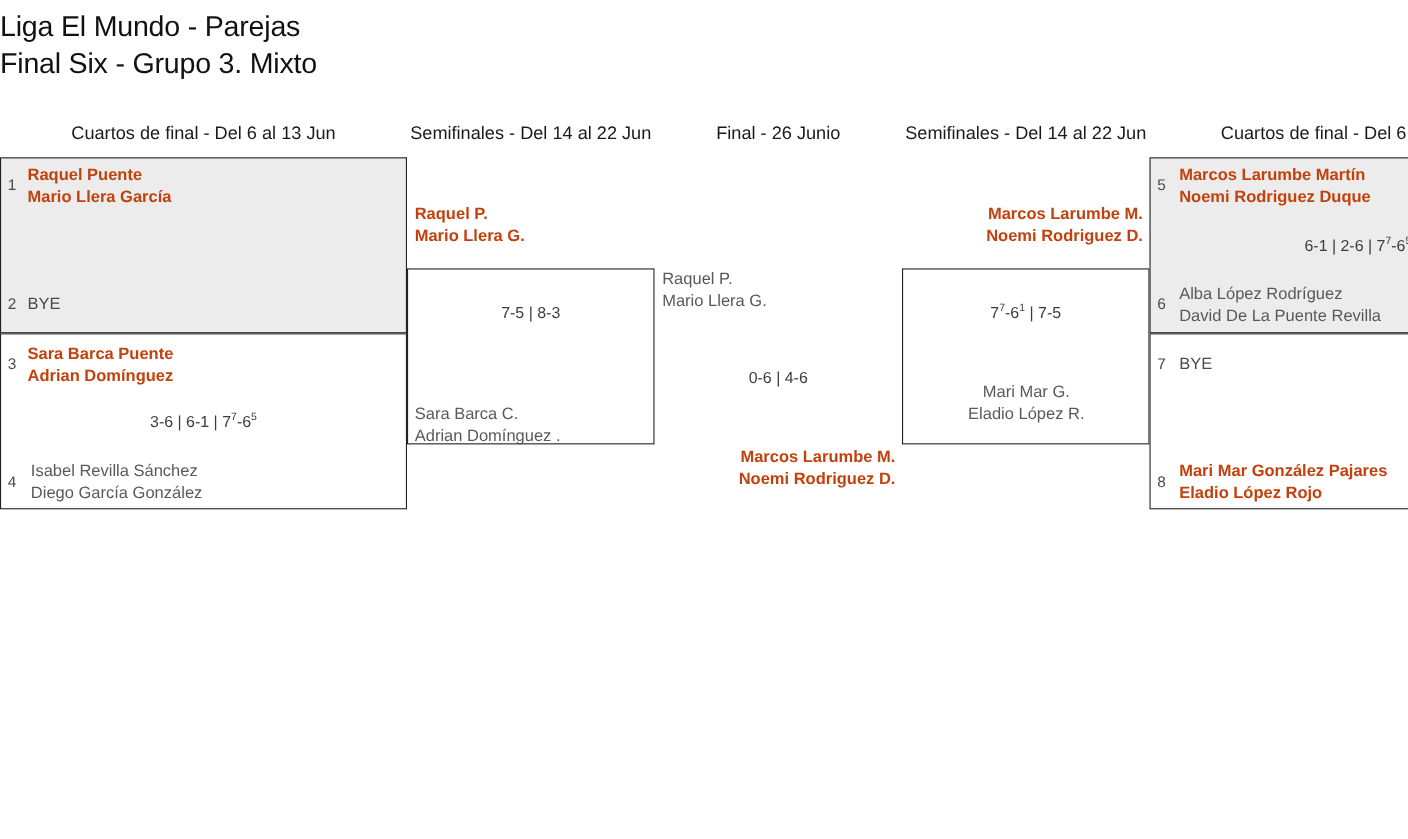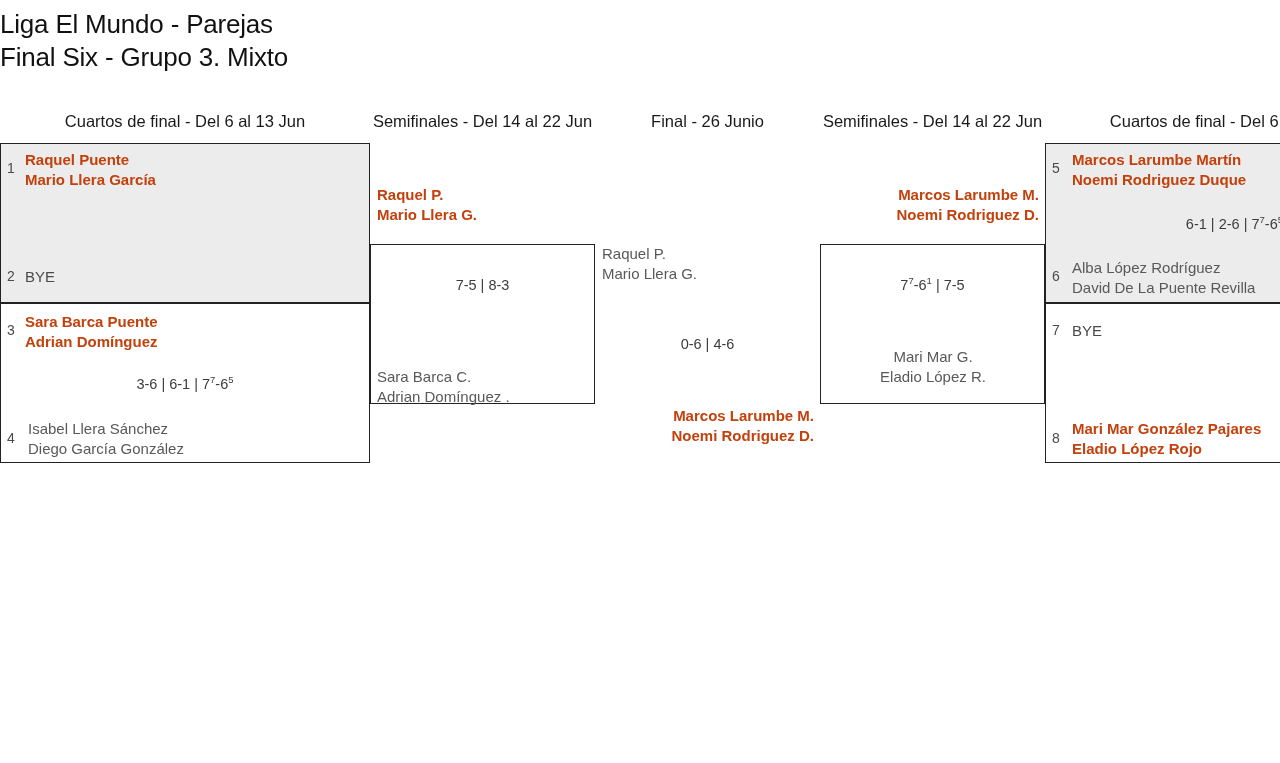--- a/index.html
+++ b/index.html
@@ -90,21 +90,21 @@
 Mario Llera García</div>
   <div class="seed" style="left:2px; top:268px;">2</div>
   <div class="team bye" style="left:25px; top:267px; width:330px;">BYE</div>
 
   <div class="box" style="left:0px; top:303px; width:370px; height:160px;"></div>
   <div class="seed" style="left:2px; top:322px;">3</div>
   <div class="team winner" style="left:25px; top:312px; width:330px;">Sara Barca Puente
 Adrian Domínguez</div>
   <div class="score center" style="left:20px; top:375px; width:330px;">3-6 | 6-1 | 7<sup>7</sup>-6<sup>5</sup></div>
   <div class="seed" style="left:2px; top:430px;">4</div>
-  <div class="team loser" style="left:28px; top:419px; width:330px;">Isabel Llera Sánchez
+  <div class="team loser" style="left:28px; top:419px; width:330px;">Isabel Revilla Sánchez
 Diego García González</div>
 
   <div class="team winner" style="left:377px; top:185px; width:210px;">Raquel P.
 Mario Llera G.</div>
   <div class="box" style="left:370px; top:244px; width:225px; height:160px;"></div>
   <div class="score center" style="left:375px; top:276px; width:215px;">7-5 | 8-3</div>
   <div class="team loser" style="left:377px; top:347px; width:210px;margin-top:20px;">Sara Barca C.
 Adrian Domínguez .</div>
 
   <div class="team loser" style="left:602px; top:244px; width:212px;">Raquel P.

